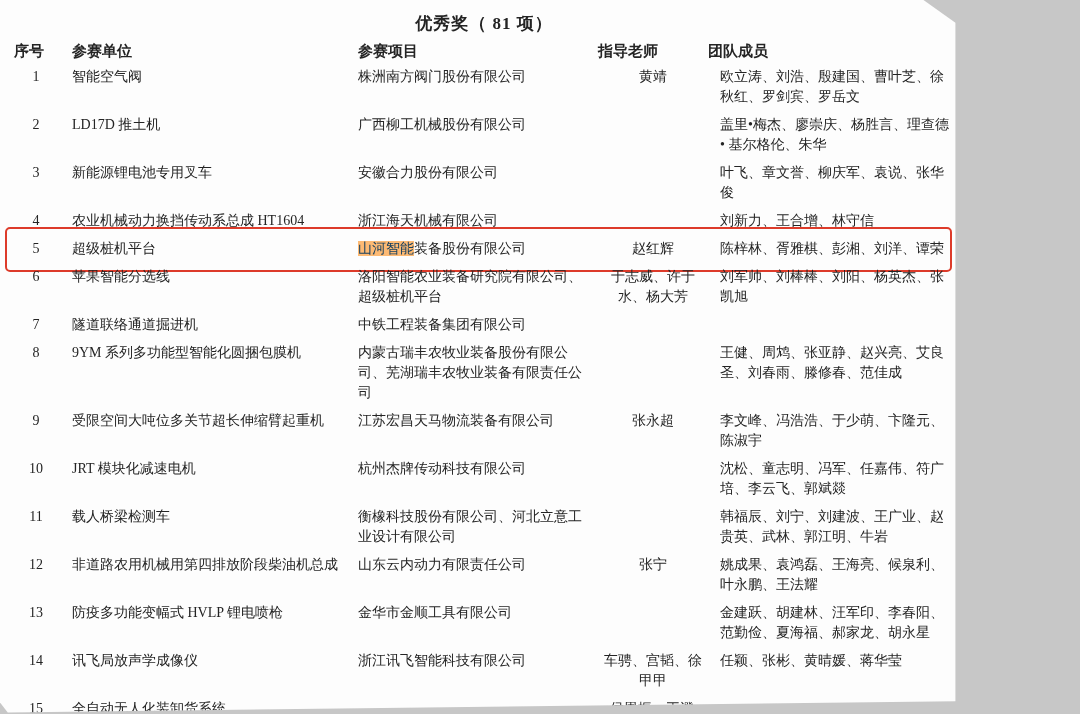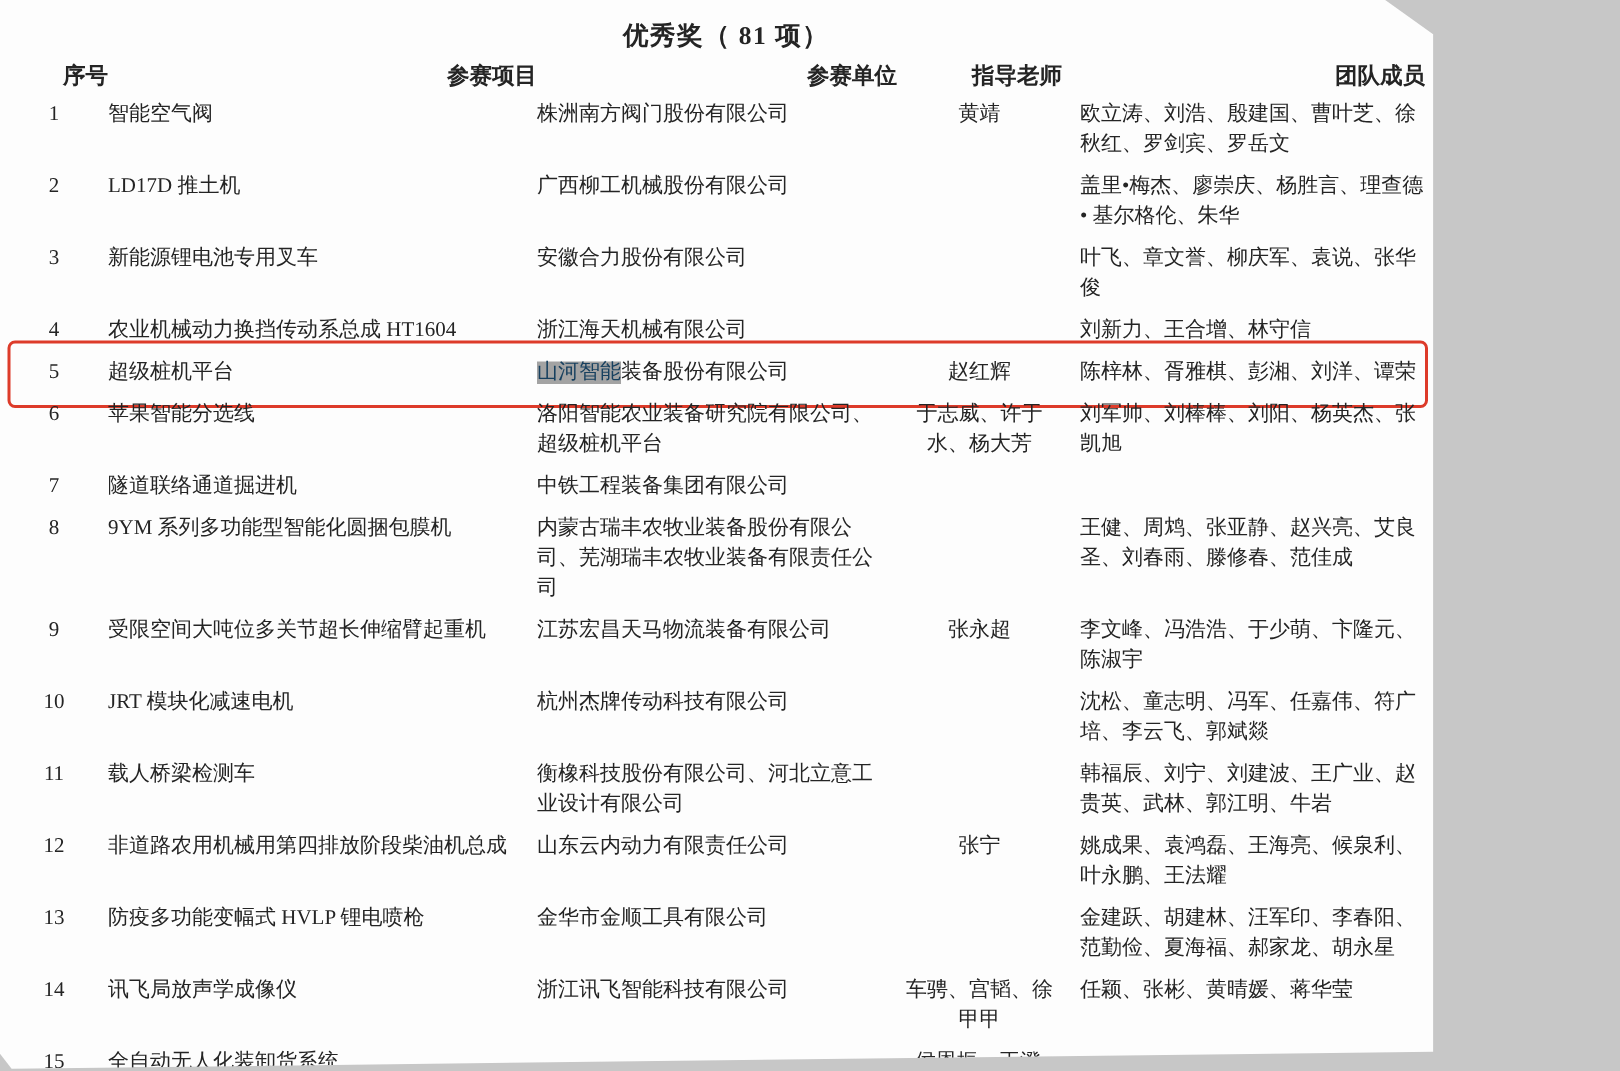--- a/index.html
+++ b/index.html
@@ -17,49 +17,49 @@
     padding-top:12px;text-align:center;font-weight:bold;font-size:17px;
     letter-spacing:1px;
   }
   .grid-row{
     display:grid;
     grid-template-columns:58px 286px 240px 110px 1fr;
     padding:4px 18px 4px 14px;
     font-size:14px;line-height:20px;
   }
   .header-row{font-weight:bold;font-size:15px;padding-top:6px;padding-bottom:2px;}
-  .header-row > div{text-align:right;}
+  .header-row > div{text-align:left;}
   .cell-no{text-align:center;padding-right:14px;}
   .cell-project{text-align:left;padding-right:8px;}
   .cell-org{text-align:left;padding-right:6px;}
   .cell-advisor{text-align:center;}
   .cell-members{text-align:left;padding-left:12px;}
   .row{position:relative;}
   .row.boxed .red-box{
     position:absolute;left:5px;right:16px;top:-8px;bottom:-9px;
     border:2px solid #dd3b2a;border-radius:5px;pointer-events:none;
   }
   .selection{
-    background:#a3a3a3;color:#17405f;
+    background:#fdba74;color:#17405f;
   }
   .page-number{
     text-align:center;font-size:13.5px;margin-top:10px;
   }
 </style>
 </head>
 <body>
 
 <div class="page">
 
   <div class="doc-title">优秀奖（ 81 项）</div>
 
   <div class="grid-row header-row">
     <div>序号</div>
+    <div>参赛单位</div>
     <div>参赛项目</div>
-    <div>参赛单位</div>
     <div>指导老师</div>
     <div>团队成员</div>
   </div>
 
   <div id="table-body">
       <div class="grid-row row">
     <div class="cell-no">1</div>
     <div class="cell-project">智能空气阀</div>
     <div class="cell-org">株洲南方阀门股份有限公司</div>
     <div class="cell-advisor">黄靖</div>

